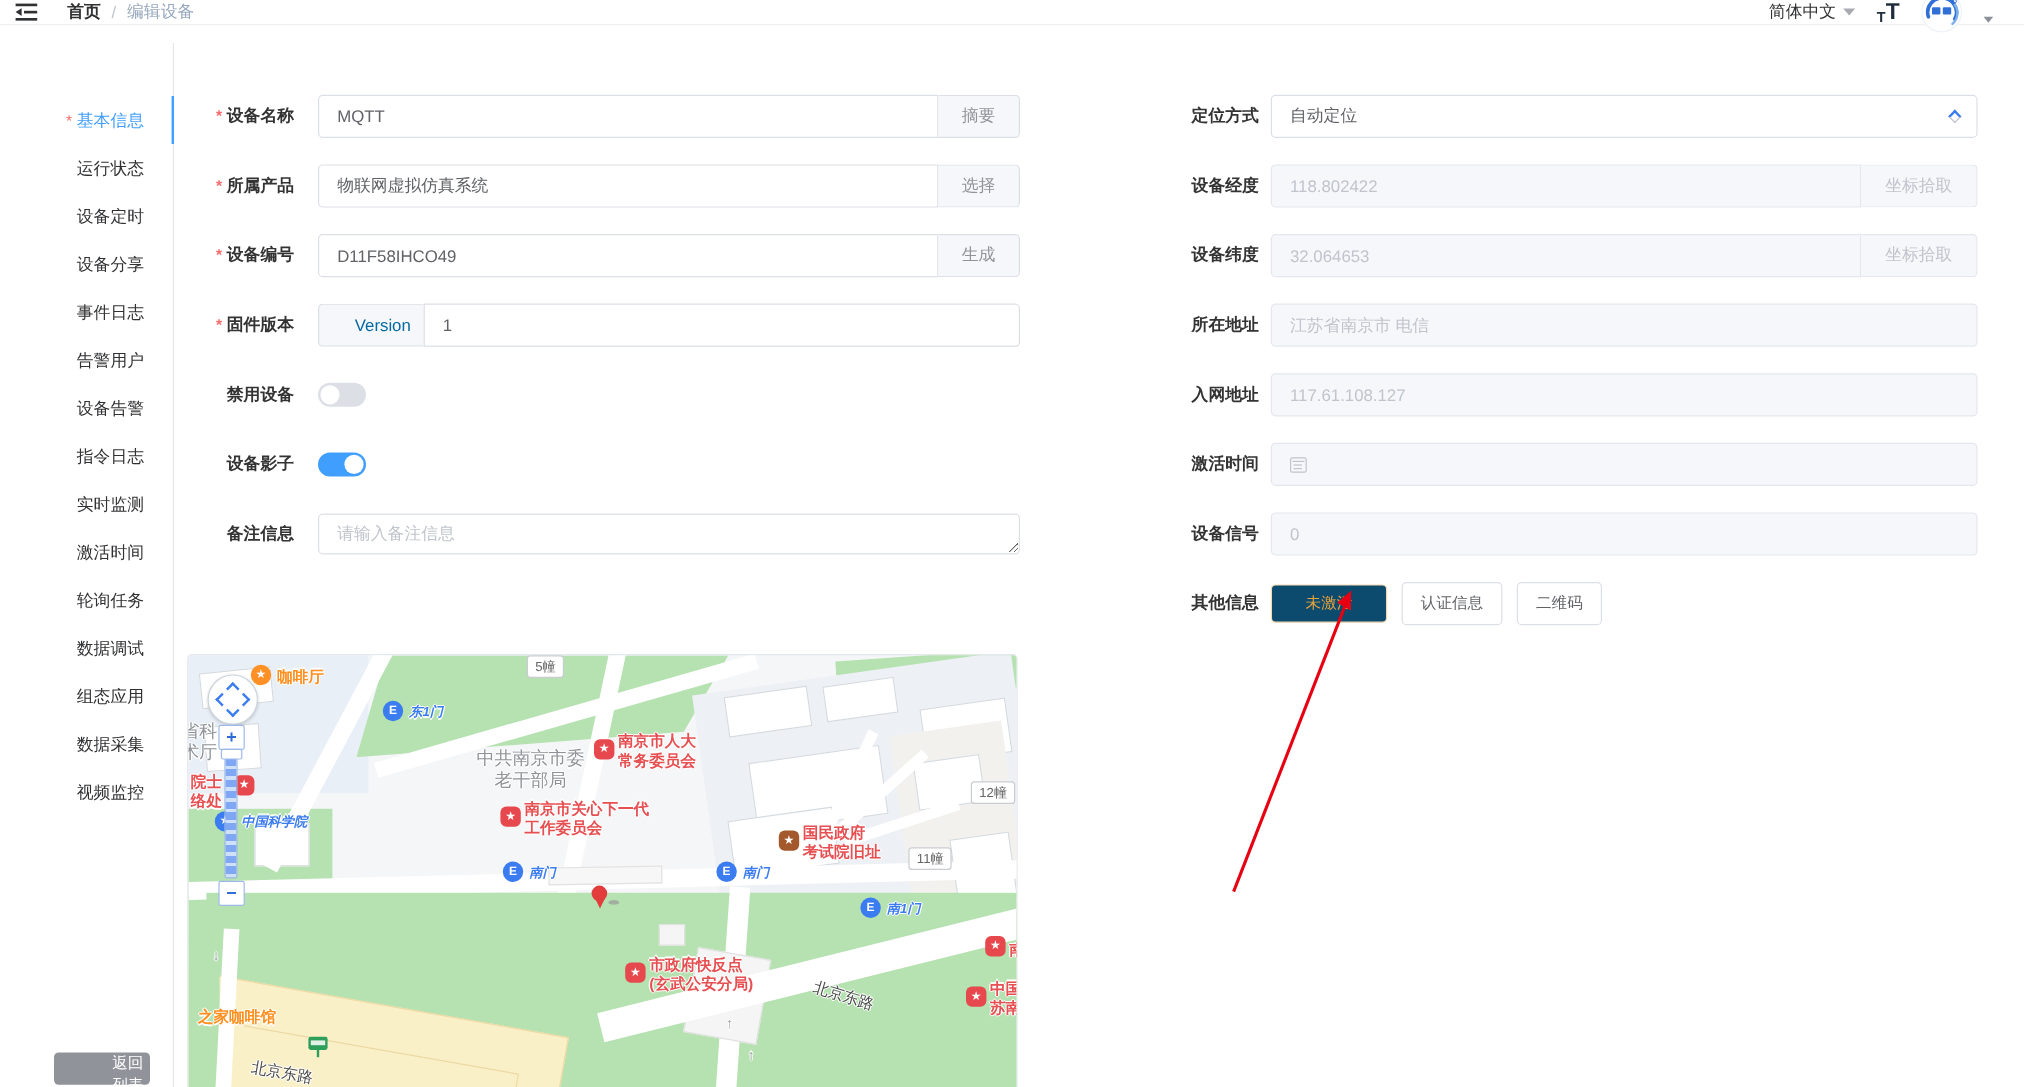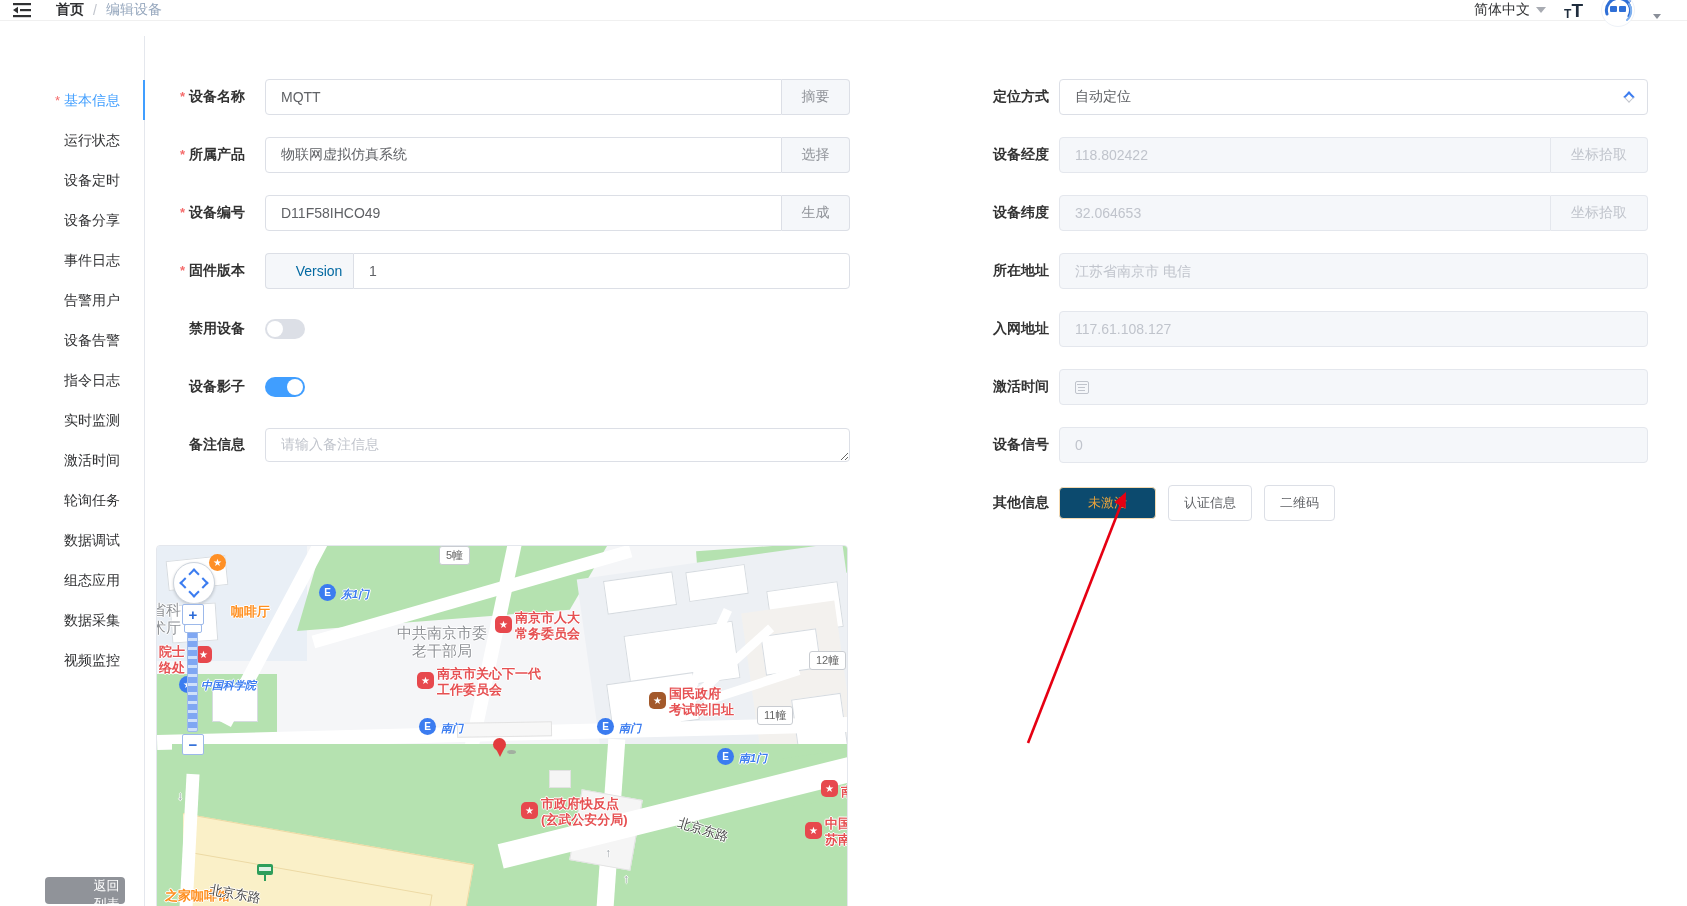--- a/index.html
+++ b/index.html
@@ -85,21 +85,21 @@
     border-radius:4px; overflow:hidden; background:#f5f6f8; cursor:grab; }
   .blk { position:absolute; }
   .bldg { position:absolute; background:#fff; border:1px solid #d6dbe0; }
   .green { background:#b5e2b0; }
   .road { background:#fff; }
   .map-label { position:absolute; white-space:nowrap; line-height:1.2; pointer-events:none;
     text-shadow:1px 0 0 #fff,-1px 0 0 #fff,0 1px 0 #fff,0 -1px 0 #fff; }
   .lbl-red    { color:#e65052; font-weight:700; font-size:13px; }
   .lbl-blue   { color:#3b7cf0; font-weight:700; font-size:11px;font-style:italic; }
   .lbl-gray   { color:#8f9296; font-size:15px; text-align:center; }
-  .lbl-orange { color:#ff8f1f; font-weight:700; font-size:13px;margin-top:48px; }
+  .lbl-orange { color:#ff8f1f; font-weight:700; font-size:13px; }
   .lbl-road   { color:#4a4a4a; font-size:13px; }
   .lbl-dim    { color:#9aa0a6; font-size:12px; }
   .badge-bldg { position:absolute; background:#fff; border:1px solid #c9ccd1; border-radius:3px;
     font-size:11px; color:#666; padding:1px 6px; white-space:nowrap; }
   .pin { position:absolute; width:17px; height:17px; border-radius:5px; display:flex; align-items:center;
     justify-content:center; color:#fff; font-size:10px; font-weight:700; }
   .pin::after { content:""; position:absolute; left:50%; bottom:-5px; transform:translateX(-50%);
     border-left:5px solid transparent; border-right:5px solid transparent; border-top:6px solid inherit; }
   .pin-red   { background:#e7484d; } .pin-red::after   { border-top-color:#e7484d; }
   .pin-brown { background:#a3592b; } .pin-brown::after { border-top-color:#a3592b; }

